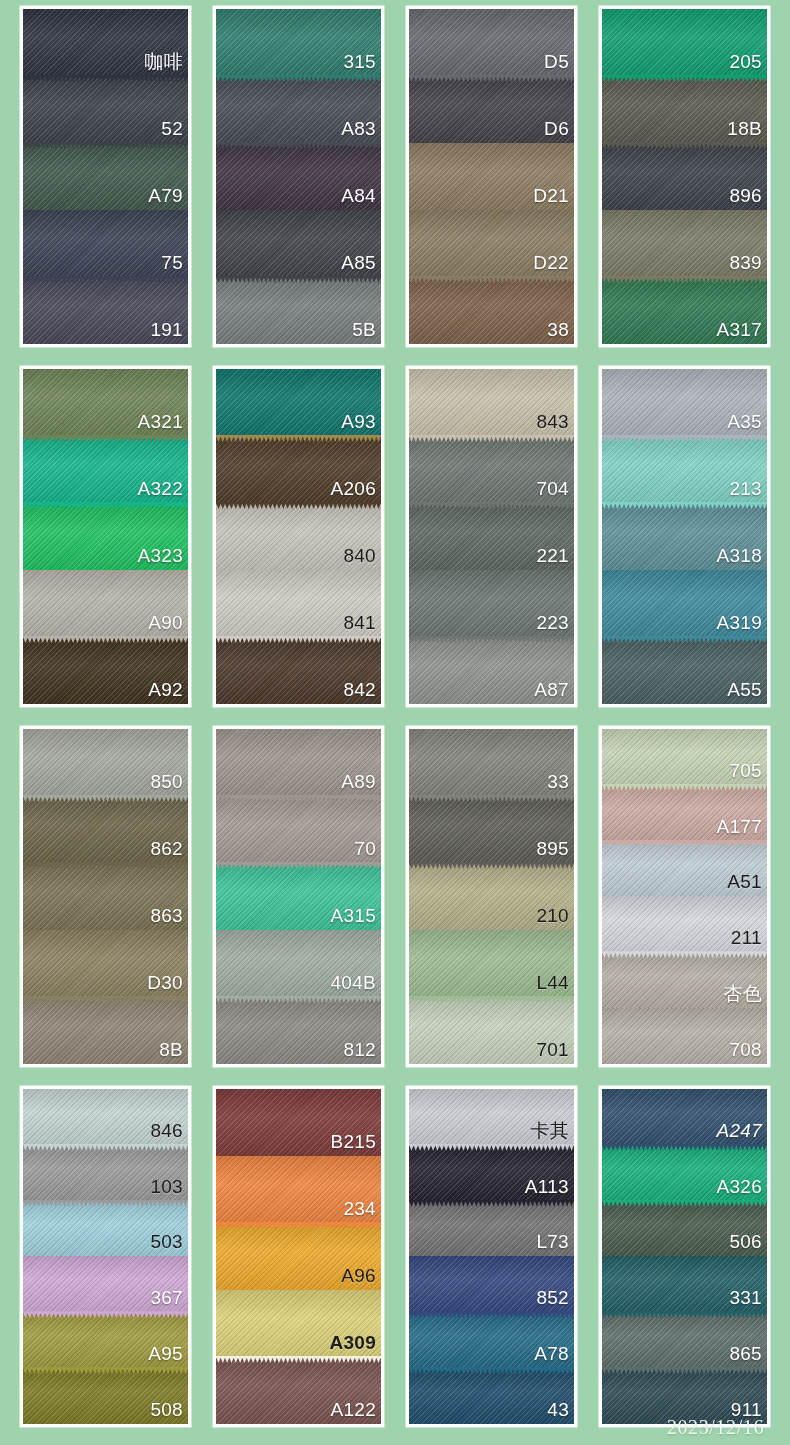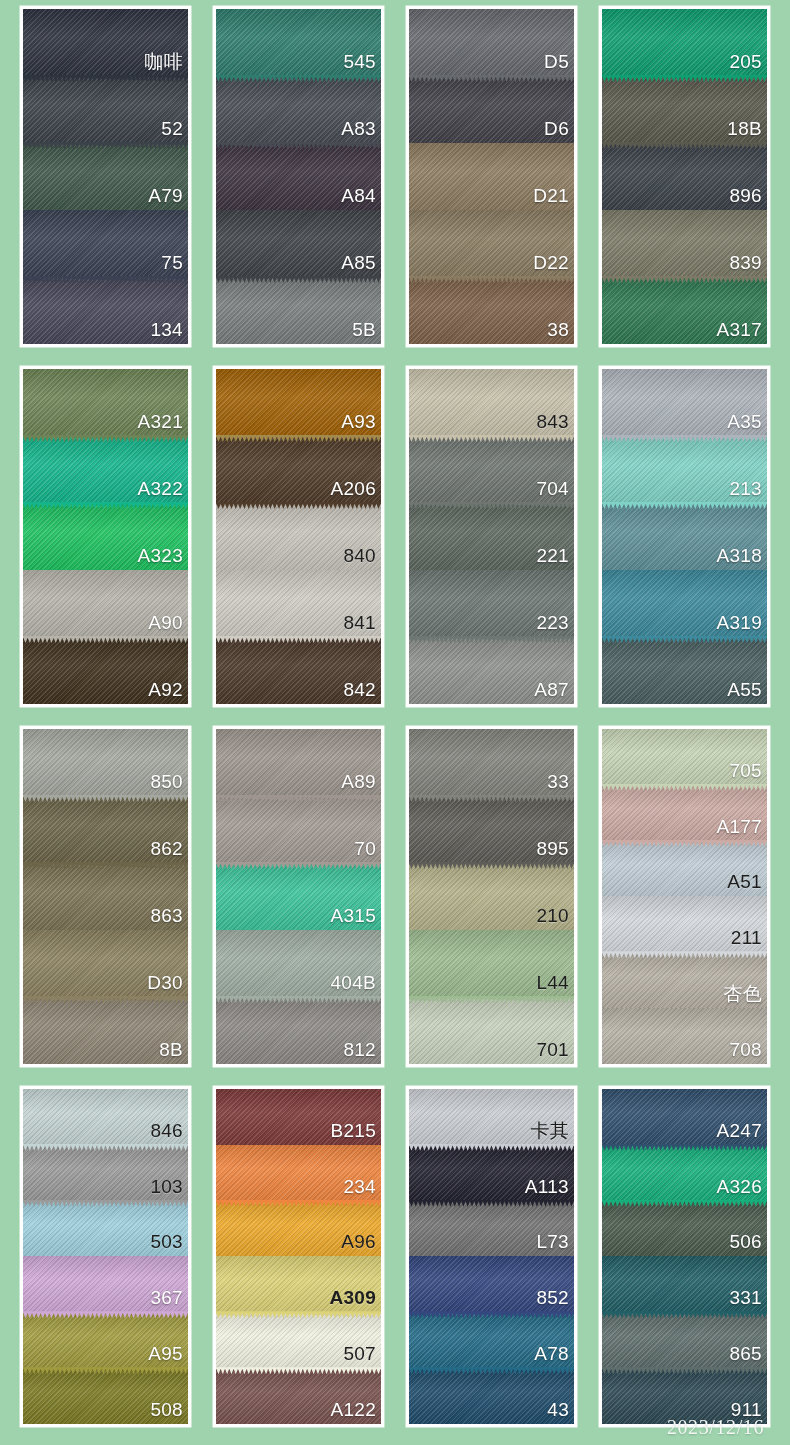--- a/index.html
+++ b/index.html
@@ -181,28 +181,28 @@
             </div>
             <div class="swatch-label light">A79</div>
           </div>
           <div class="band" style="background: rgb(59, 66, 84);">
             <div class="swatch-label light">75</div>
           </div>
           <div class="band" style="background: rgb(71, 71, 89);">
             <div class="pinked">
               <div class="teeth" style="--above: #3b4254;"></div>
             </div>
-            <div class="swatch-label light">134</div>
+            <div class="swatch-label light">191</div>
           </div>
         </div>
       </div>
       <div class="panel">
         <div class="panel-inner">
           <div class="band" style="background: rgb(47, 125, 110);">
-            <div class="swatch-label light">545</div>
+            <div class="swatch-label light">315</div>
           </div>
           <div class="band" style="background: rgb(71, 76, 84);">
             <div class="pinked">
               <div class="teeth" style="--above: #2f7d6e;"></div>
             </div>
             <div class="swatch-label light">A83</div>
           </div>
           <div class="band" style="background: rgb(62, 52, 65);">
             <div class="pinked">
               <div class="teeth" style="--above: #474c54;"></div>
@@ -296,21 +296,21 @@
           <div class="band" style="background: rgb(64, 50, 31); padding-left: 16px;">
             <div class="pinked">
               <div class="teeth" style="--above: #b5b3aa;"></div>
             </div>
             <div class="swatch-label light">A92</div>
           </div>
         </div>
       </div>
       <div class="panel">
         <div class="panel-inner">
-          <div class="band" style="background: #a16207;">
+          <div class="band" style="background: #0f766e;">
             <div class="swatch-label light">A93</div>
           </div>
           <div class="band" style="background: rgb(80, 60, 42);">
             <div class="pinked">
               <div class="teeth" style="--above: #a18a4b;"></div>
             </div>
             <div class="swatch-label light">A206</div>
           </div>
           <div class="band" style="background: rgb(198, 195, 186);">
             <div class="pinked">
@@ -544,26 +544,20 @@
           </div>
           <div class="band" style="background: rgb(237, 169, 43);">
             <div class="pinked">
               <div class="teeth" style="--above: #ef8540;"></div>
             </div>
             <div class="swatch-label dark">A96</div>
           </div>
           <div class="band" style="background: rgb(220, 210, 120); font-weight: bold;">
             <div class="swatch-label dark">A309</div>
           </div>
-          <div class="band" style="background: rgb(239, 240, 224);">
-            <div class="pinked">
-              <div class="teeth" style="--above: #dcd278;"></div>
-            </div>
-            <div class="swatch-label dark">507</div>
-          </div>
           <div class="band" style="background: rgb(121, 83, 79);">
             <div class="pinked">
               <div class="teeth" style="--above: #eff0e0;"></div>
             </div>
             <div class="swatch-label light">A122</div>
           </div>
         </div>
       </div>
       <div class="panel">
         <div class="panel-inner">
@@ -594,21 +588,21 @@
           <div class="band" style="background: rgb(31, 76, 107);">
             <div class="pinked">
               <div class="teeth" style="--above: #246b87;"></div>
             </div>
             <div class="swatch-label light">43</div>
           </div>
         </div>
       </div>
       <div class="panel">
         <div class="panel-inner">
-          <div class="band" style="background: rgb(49, 80, 110);">
+          <div class="band" style="background: rgb(49, 80, 110); font-style: italic;">
             <div class="swatch-label light">A247</div>
           </div>
           <div class="band" style="background: rgb(23, 176, 124);">
             <div class="pinked">
               <div class="teeth" style="--above: #31506e;"></div>
             </div>
             <div class="swatch-label light">A326</div>
           </div>
           <div class="band" style="background: rgb(74, 91, 77);">
             <div class="pinked">

